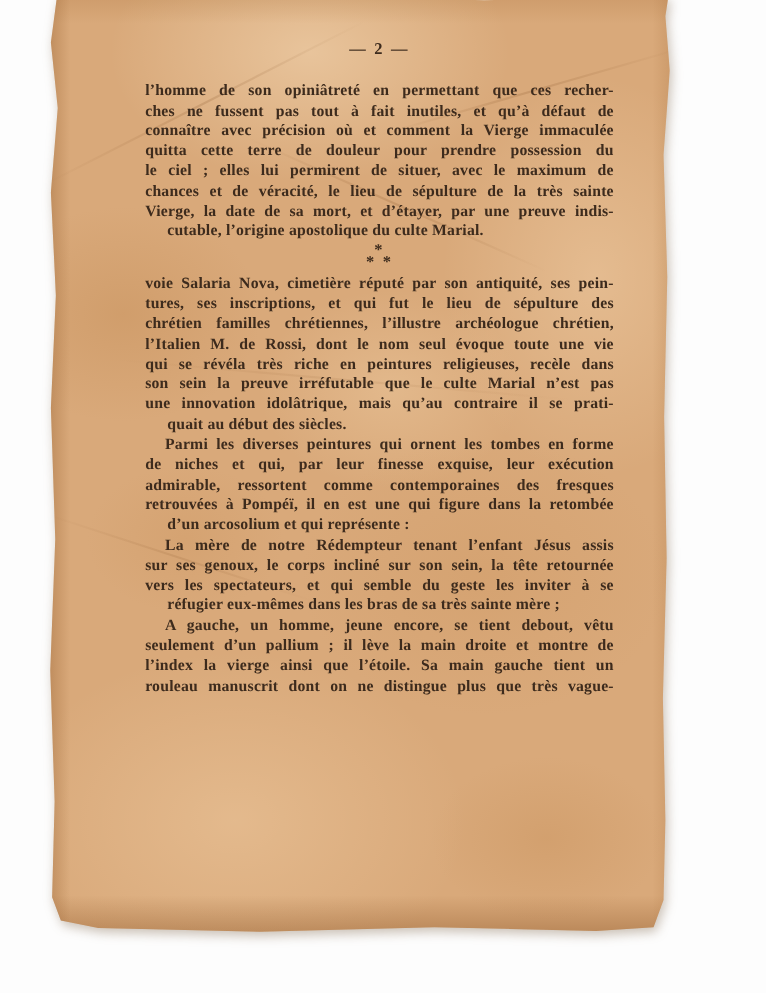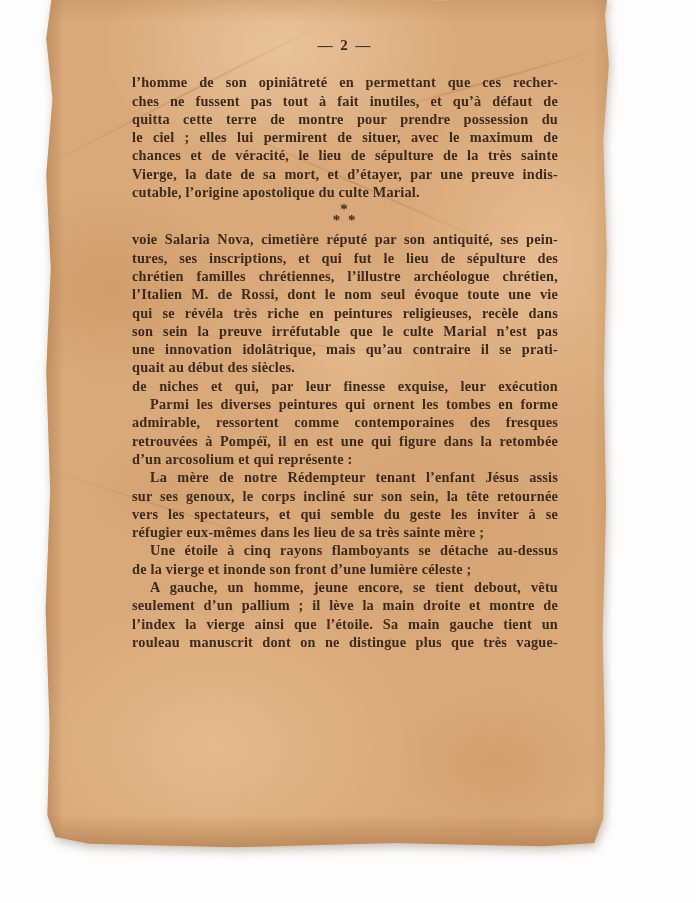--- a/index.html
+++ b/index.html
@@ -61,21 +61,21 @@
     letter-spacing:0.2px;
   }
   .page-number{
     text-align:center;
     font-size:15px;
     letter-spacing:2px;
     margin-bottom:19px;
   }
   .paragraph{margin:0;}
   .line{text-align:justify;text-align-last:justify;white-space:normal;}
-  .line.last{text-align-last:left;}
+  .line.last{text-align-last:left;margin-left:20px;}
   .line.indent{text-indent:18px;}
   .asterism{margin:3px 0 4px;}
   .asterism .line{
     text-align:center;text-align-last:center;
     line-height:11px;font-size:15px;letter-spacing:2px;
   }
 </style>
 </head>
 <body>
 
@@ -86,56 +86,53 @@
       <div class="crease c2"></div>
       <div class="crease c3"></div>
       <div class="crease c4"></div>
       <div class="crease c5"></div>
       <div class="text-block">
         <div class="page-number">— 2 —</div>
         <div>
             <div class="paragraph">
               <div class="line">l’homme de son opiniâtreté en permettant que ces recher-</div>
               <div class="line">ches ne fussent pas tout à fait inutiles, et qu’à défaut de</div>
-              <div class="line">quitta cette terre de montre pour prendre possession du</div>
+              <div class="line">connaître avec précision où et comment la Vierge immaculée</div>
+              <div class="line">quitta cette terre de douleur pour prendre possession du</div>
               <div class="line">le ciel ; elles lui permirent de situer, avec le maximum de</div>
               <div class="line">chances et de véracité, le lieu de sépulture de la très sainte</div>
               <div class="line">Vierge, la date de sa mort, et d’étayer, par une preuve indis-</div>
               <div class="line last">cutable, l’origine apostolique du culte Marial.</div>
             </div>
             <div class="asterism">
               <div class="line">*</div>
               <div class="line">* *</div>
             </div>
             <div class="paragraph">
               <div class="line">voie Salaria Nova, cimetière réputé par son antiquité, ses pein-</div>
               <div class="line">tures, ses inscriptions, et qui fut le lieu de sépulture des</div>
               <div class="line">chrétien familles chrétiennes, l’illustre archéologue chrétien,</div>
               <div class="line">l’Italien M. de Rossi, dont le nom seul évoque toute une vie</div>
               <div class="line">qui se révéla très riche en peintures religieuses, recèle dans</div>
               <div class="line">son sein la preuve irréfutable que le culte Marial n’est pas</div>
               <div class="line">une innovation idolâtrique, mais qu’au contraire il se prati-</div>
               <div class="line last">quait au début des siècles.</div>
             </div>
             <div class="paragraph">
+              <div class="line indent">Parmi les diverses peintures qui ornent les tombes en forme</div>
               <div class="line">de niches et qui, par leur finesse exquise, leur exécution</div>
-              <div class="line indent">Parmi les diverses peintures qui ornent les tombes en forme</div>
               <div class="line">admirable, ressortent comme contemporaines des fresques</div>
               <div class="line">retrouvées à Pompéï, il en est une qui figure dans la retombée</div>
               <div class="line last">d’un arcosolium et qui représente :</div>
             </div>
             <div class="paragraph">
               <div class="line indent">La mère de notre Rédempteur tenant l’enfant Jésus assis</div>
               <div class="line">sur ses genoux, le corps incliné sur son sein, la tête retournée</div>
               <div class="line">vers les spectateurs, et qui semble du geste les inviter à se</div>
-              <div class="line last">réfugier eux-mêmes dans les lieu de sa très sainte mère ;</div>
-            </div>
-            <div class="paragraph">
-              <div class="line indent">Une étoile à cinq rayons flamboyants se détache au-dessus</div>
-              <div class="line last">de la vierge et inonde son front d’une lumière céleste ;</div>
+              <div class="line last">réfugier eux-mêmes dans les bras de sa très sainte mère ;</div>
             </div>
             <div class="paragraph">
               <div class="line indent">A gauche, un homme, jeune encore, se tient debout, vêtu</div>
               <div class="line">seulement d’un pallium ; il lève la main droite et montre de</div>
               <div class="line">l’index la vierge ainsi que l’étoile. Sa main gauche tient un</div>
               <div class="line">rouleau manuscrit dont on ne distingue plus que très vague-</div>
             </div>
           </div>
       </div>
     </div>

